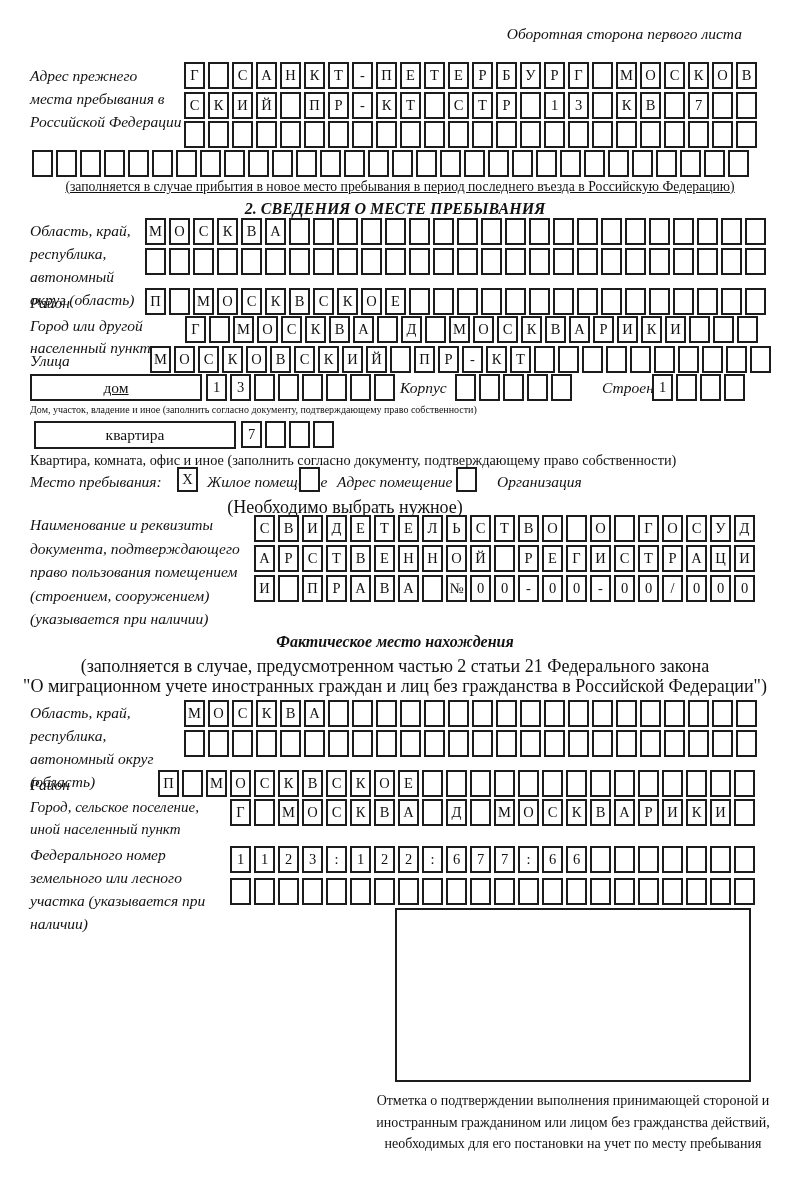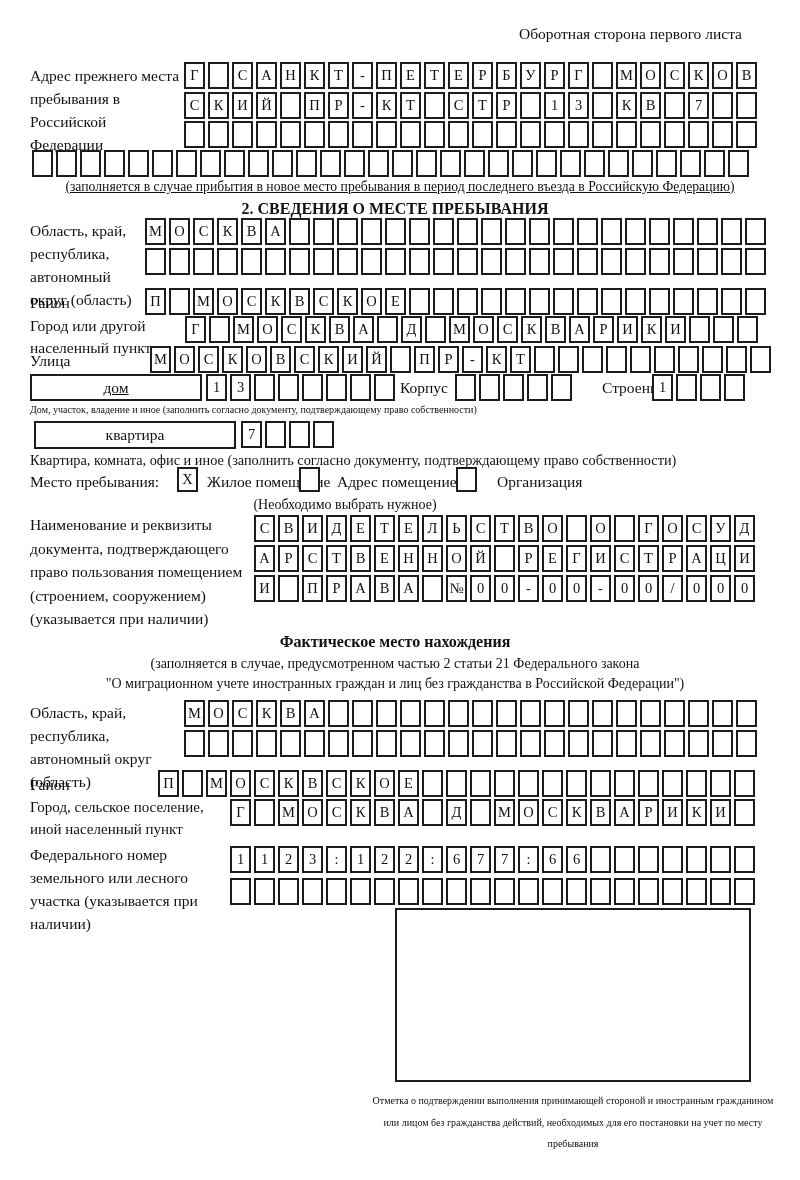--- a/index.html
+++ b/index.html
@@ -5,22 +5,22 @@
   html,body{margin:0;padding:0;background:#fff;}
   .page{
     position:relative;
     width:800px;height:1180px;
     background:#ffffff;
     color:#111;
     font-family:"Liberation Serif","DejaVu Serif",serif;
     overflow:hidden;
   }
   .abs{position:absolute;}
-  .label{font-size:15.5px;line-height:23px;}
-  .small{font-size:14px;}
+  .label{font-size:15.5px;line-height:23px;font-style:italic;}
+  .small{font-size:18px;}
   .tiny{font-size:13.7px;text-decoration:underline;}
   .bold{font-weight:bold;}
   .center{text-align:center;}
   .right{text-align:right;}
 
   .cells{display:flex;gap:3px;}
   .cell{
     width:17px;height:23px;
     border:2px solid #1c1c1c;
     display:flex;align-items:center;justify-content:center;
@@ -582,15 +582,15 @@
       <span class="cell"></span>
       <span class="cell"></span>
       <span class="cell"></span>
       <span class="cell"></span>
       <span class="cell"></span>
       <span class="cell"></span>
       <span class="cell"></span>
     </div>
 
   <div class="abs stampbox" style="top:908px;left:395px;width:352px;height:170px;"></div>
-  <div class="abs center" style="top:1090px;left:368px;width:410px;font-size:10px;line-height:21.5px;">Отметка о подтверждении выполнения принимающей стороной и иностранным гражданином или лицом без гражданства действий, необходимых для его постановки на учет по месту пребывания</div>
+  <div class="abs center" style="top:1090px;left:368px;width:410px;font-size:14px;line-height:21.5px;">Отметка о подтверждении выполнения принимающей стороной и иностранным гражданином или лицом без гражданства действий, необходимых для его постановки на учет по месту пребывания</div>
 
 </div>
 
 </body></html>

